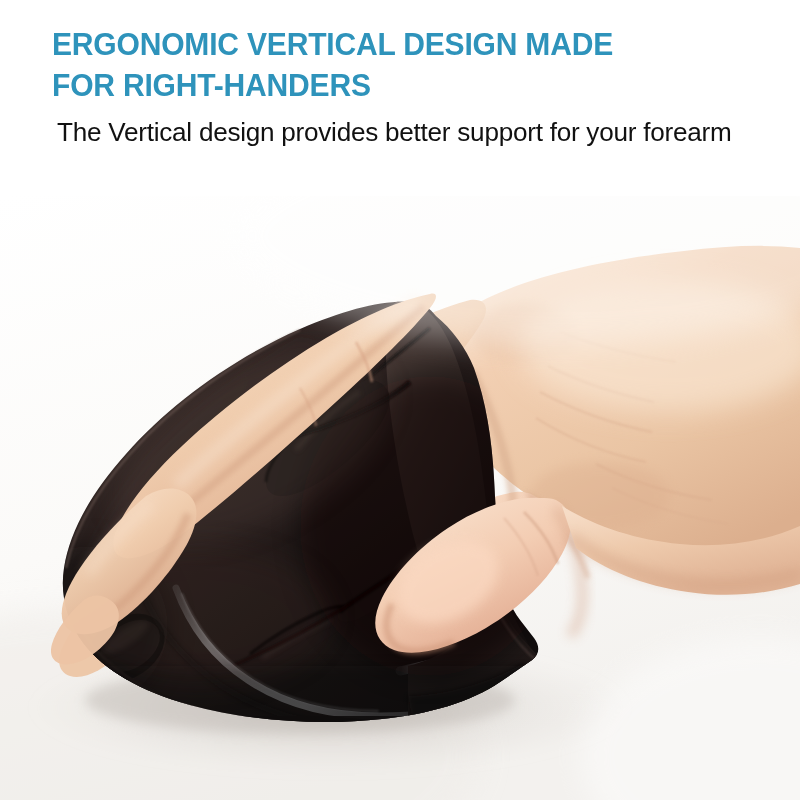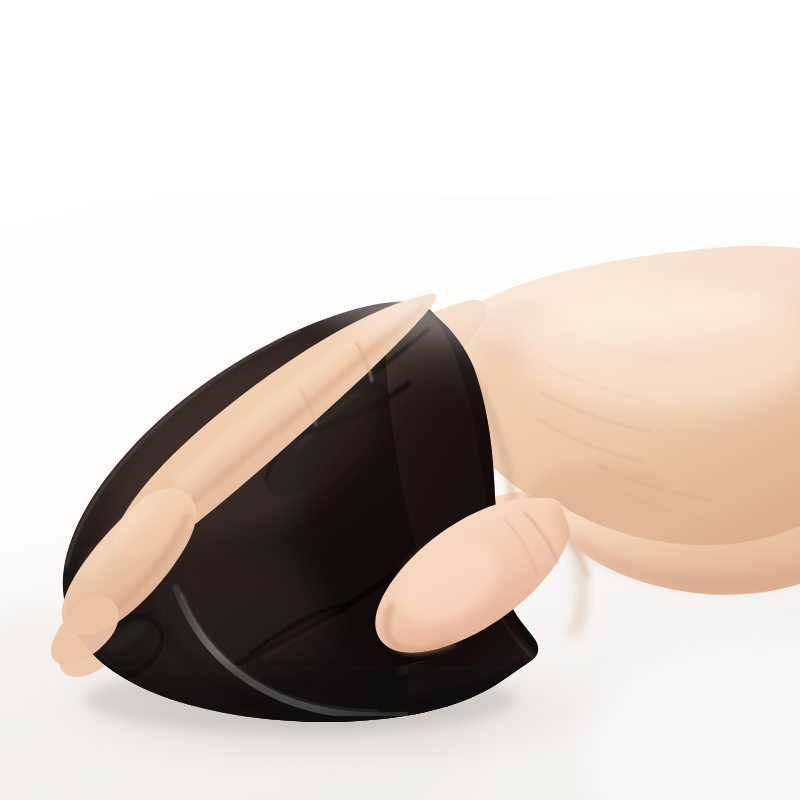--- a/index.html
+++ b/index.html
@@ -55,20 +55,25 @@
     overflow:hidden;
     background:#fdfcfa;
   }
   .photo svg { display:block; width:800px; height:604px; }
 </style>
 </head>
 <body>
 
 <div id="page">
 
+  <div class="text-block">
+    <div class="headline">ERGONOMIC VERTICAL DESIGN MADE
+FOR RIGHT-HANDERS</div>
+    <div class="subline">The Vertical design provides better support for your forearm</div>
+  </div>
 
   <div class="photo">
     <svg viewBox="0 0 800 604" preserveAspectRatio="xMidYMid slice">
       <defs>
 
         <linearGradient id="bgGrad" x1="0" y1="0" x2="0.35" y2="1">
           <stop offset="0%" stop-color="#ffffff"></stop>
           <stop offset="55%" stop-color="#fbfaf8"></stop>
           <stop offset="100%" stop-color="#f3f1ee"></stop>
         </linearGradient>

